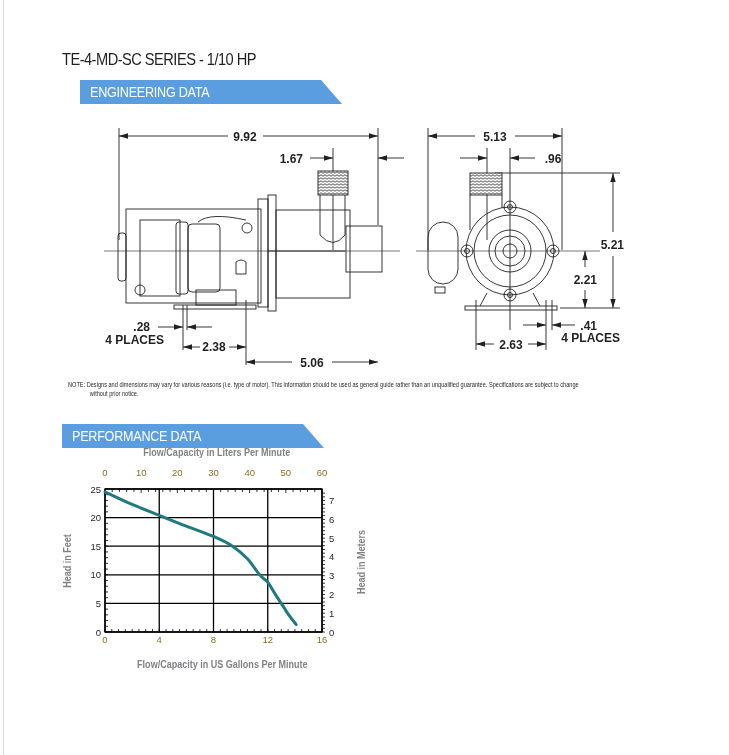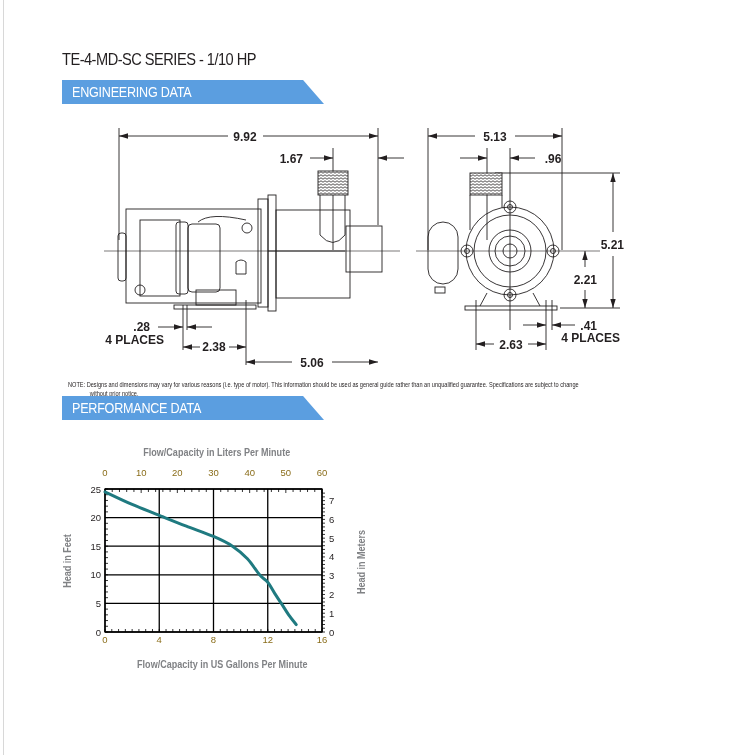--- a/index.html
+++ b/index.html
@@ -32,21 +32,21 @@
     .axis-label-v { position: absolute; font-size: 11px; color: #808285; font-weight: bold; white-space: nowrap; }
     .tick { font-family: "Liberation Sans", sans-serif; font-size: 9.5px; }
   </style>
 </head>
 <body>
 
 <div class="page-edge"></div>
 
 <div class="series-title">TE-4-MD-SC SERIES - 1/10 HP</div>
 
-<div class="banner" style="top:80px;">
+<div class="banner" style="top:80px;margin-left:18px;">
   <span>ENGINEERING DATA</span>
 </div>
 
 <svg class="drawing" width="729" height="375" viewBox="0 0 729 375">
   <defs>
     <marker id="arr" viewBox="0 0 10 6" refX="10" refY="3" markerWidth="10" markerHeight="6" orient="auto-start-reverse">
       <path d="M0,0 L10,3 L0,6 z" fill="#231f20"></path>
     </marker>
     <pattern id="thread" width="4" height="3" patternUnits="userSpaceOnUse">
       <rect width="4" height="3" fill="#fff"></rect>
@@ -174,21 +174,21 @@
     <text class="dim" x="597" y="330" text-anchor="end">.41</text>
     <text class="dim" x="620" y="342" text-anchor="end">4 PLACES</text>
   </g>
 </svg>
 
 <div class="note">
   <div>NOTE: Designs and dimensions may vary for various reasons (i.e. type of motor). This information should be used as general guide rather than an unqualified guarantee. Specifications are subject to change</div>
   <div class="l2">without prior notice.</div>
 </div>
 
-<div class="banner" style="top:396px;text-decoration:underline;">
+<div class="banner" style="top:424px;text-decoration:underline;">
   <span>PERFORMANCE DATA</span>
 </div>
 
 <div class="chart-title" style="left:128px; top:446px; width:170px; text-align:center;">Flow/Capacity in Liters Per Minute</div>
 <div class="chart-title" style="left:120px; top:658px; width:190px; text-align:center;">Flow/Capacity in US Gallons Per Minute</div>
 <div class="axis-label-v" style="left:34px; top:555px; transform: rotate(-90deg) scaleX(0.82);">Head in Feet</div>
 <div class="axis-label-v" style="left:322px; top:556px; transform: rotate(-90deg) scaleX(0.82);">Head in Meters</div>
 
 <svg id="perf-chart" style="position:absolute; left:0; top:0;" width="729" height="755">
     <line x1="105" y1="489" x2="105" y2="632" stroke="#000" stroke-width="1.3"></line>

